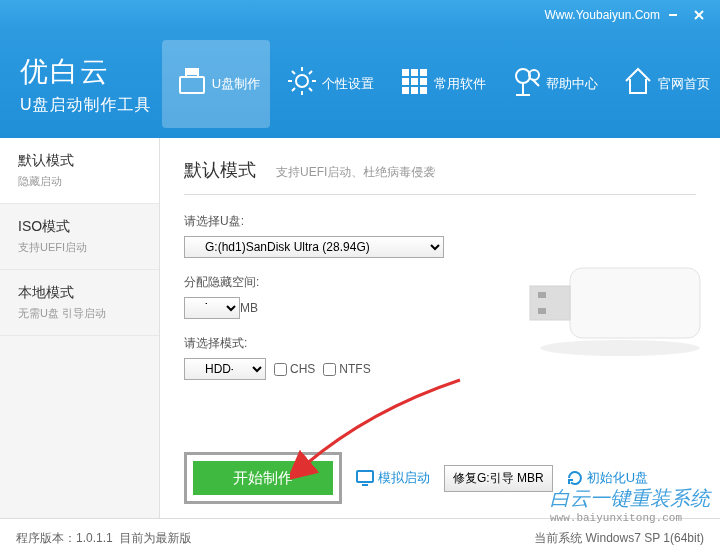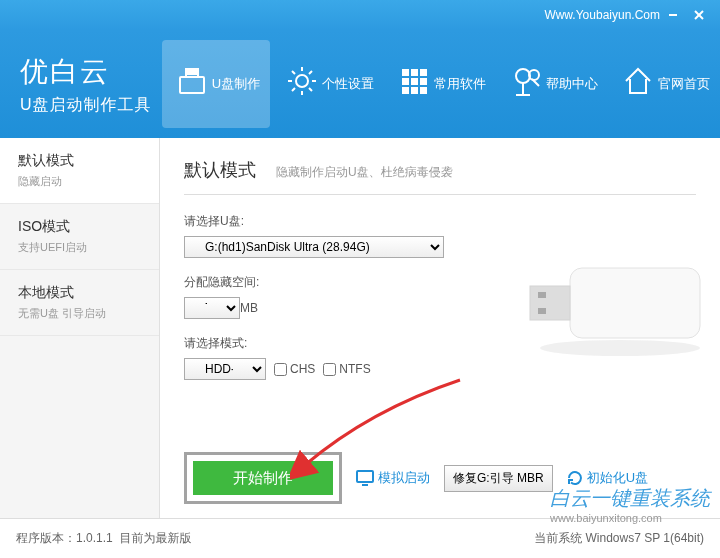--- a/index.html
+++ b/index.html
@@ -37,21 +37,21 @@
 .chk input { width: 13px; height: 13px; }
 .usb-img { position: absolute; right: 0px; top: 110px; width: 200px; height: 120px; opacity: 0.85; }
 .actions { position: absolute; bottom: 14px; left: 24px; right: 24px; display: flex; align-items: center; gap: 14px; }
 .start-wrap { border: 3px solid #a3a3a3; padding: 6px; }
 .start-btn { background: #3fb93f; color: #fff; border: none; width: 140px; height: 34px; font-size: 15px; cursor: pointer; }
 .link-btn { display: inline-flex; align-items: center; gap: 4px; color: #1f8fd8; font-size: 13px; cursor: pointer; }
 .gray-btn { background: linear-gradient(#fff,#e8e8e8); border: 1px solid #aaa; padding: 4px 8px; font-size: 12px; cursor: pointer; }
 .footer { height: 40px; border-top: 1px solid #ddd; background: #fff; display: flex; align-items: center; padding: 0 16px; font-size: 12px; color: #666; }
 .footer .fl { flex: 1; }
 .watermark { position: absolute; right: 10px; bottom: 34px; color: #1f8fd8; font-size: 20px; font-style: italic; opacity: 0.85; pointer-events: none; }
-.watermark small { display: block; font-size: 11px; color: #888; font-style: normal; }
+.watermark small { display: block; font-size: 11px; color: #888; font-style: normal; font-family: Liberation Mono, monospace; }
 .arrow { position: absolute; left: 290px; top: 370px; pointer-events: none; }
 </style>
 </head>
 <body>
 
 <div class="titlebar">
   <span class="url">Www.Youbaiyun.Com</span>
   <div class="win-btn">
       <svg width="10" height="10">
         <line x1="1" y1="5" x2="9" y2="5" stroke="#fff" stroke-width="2"></line>
@@ -130,21 +130,21 @@
     </div>
     <div class="side-item">
       <div class="st">本地模式</div>
       <div class="ss">无需U盘 引导启动</div>
     </div>
   </div>
 
   <div class="main">
     <div class="main-head">
       <div class="main-title">默认模式</div>
-      <div class="main-sub">隐藏制作启动U盘、杜绝病毒侵袭</div>
+      <div class="main-sub">支持UEFI启动、杜绝病毒侵袭</div>
     </div>
 
     <div class="field">
       <label class="field-label">请选择U盘:</label>
       <select class="sel wide">
         <option>G:(hd1)SanDisk Ultra (28.94G)</option>
       </select>
     </div>
 
     <div class="field">

